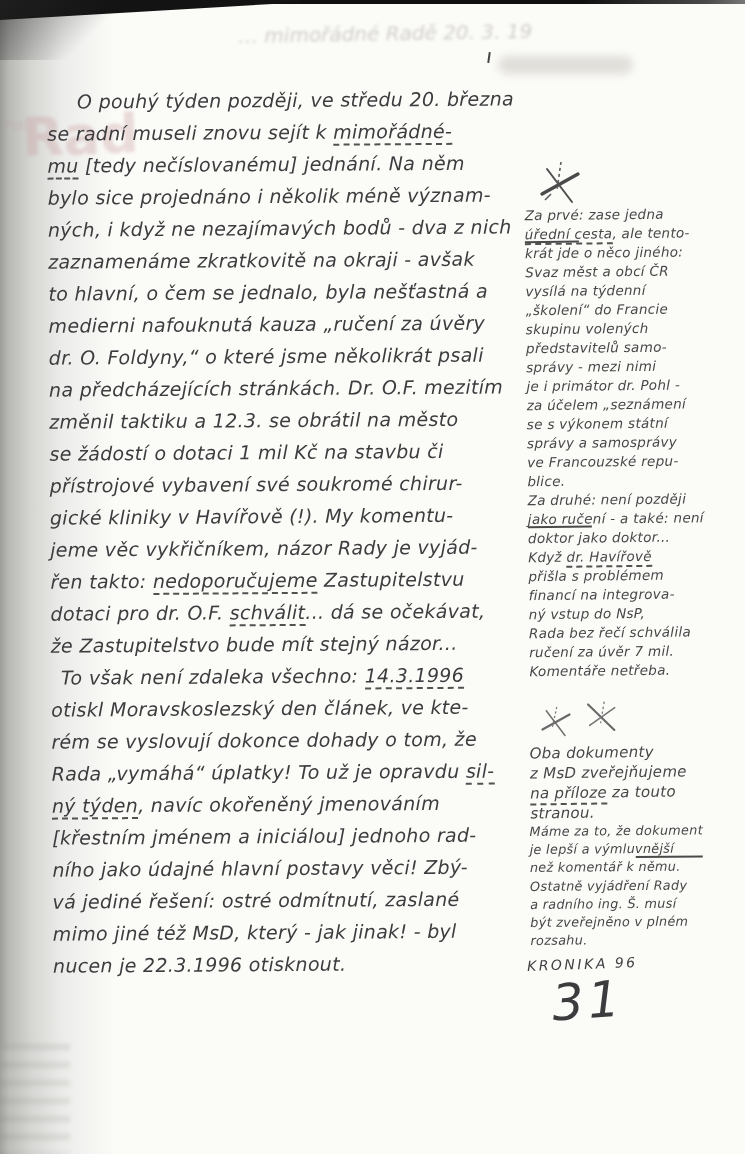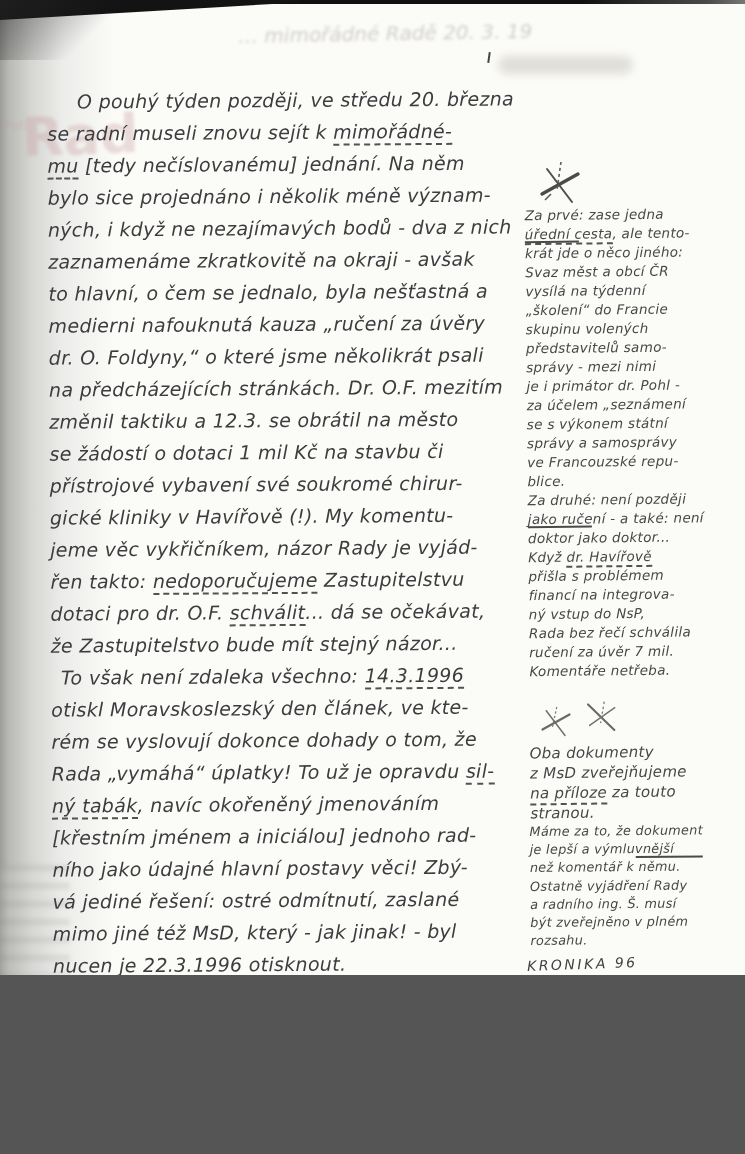--- a/index.html
+++ b/index.html
@@ -1,17 +1,17 @@
 <!DOCTYPE html>
 <html><head>
 <meta charset="utf-8">
 <style>
   html,body{margin:0;padding:0;background:#555;}
   .page{
-    position:relative;width:745px;height:975px;overflow:hidden;
+    position:relative;width:745px;height:1154px;overflow:hidden;
     background:#fbfbf8;
     font-family:"DejaVu Sans",sans-serif;
   }
   
   .binding{position:absolute;left:0;top:0;bottom:0;width:115px;
     background:linear-gradient(to right,#9c9c99 0px,#b9b9b6 9px,#d6d6d3 32px,#ececea 62px,rgba(251,251,248,0) 115px);}
   .top-edge{position:absolute;top:0;left:0;width:745px;height:4px;
     background:linear-gradient(to right,#101010 0 78%,#4a4a4a 95%,#777);}
   .top-wedge{position:absolute;top:0;left:0;width:300px;height:20px;background:#131313;
     clip-path:polygon(0 0,100% 0,100% 12%,0 100%);}
@@ -85,21 +85,21 @@
       <div class="tline"><span>přístrojové vybavení své soukromé chirur-</span></div>
       <div class="tline"><span>gické kliniky v Havířově (!). My komentu-</span></div>
       <div class="tline"><span>jeme věc vykřičníkem, názor Rady je vyjád-</span></div>
       <div class="tline"><span>řen takto: </span><span class="u-dash">nedoporučujeme</span><span> Zastupitelstvu</span></div>
       <div class="tline"><span>dotaci pro dr. O.F. </span><span class="u-dash">schválit</span><span>... dá se očekávat,</span></div>
       <div class="tline"><span>že Zastupitelstvo bude mít stejný názor...</span></div>
       <div class="tline" style="text-indent: 10px;"><span>To však není zdaleka všechno: </span><span class="u-dash">14.3.1996</span></div>
       <div class="tline"><span>otiskl Moravskoslezský den článek, ve kte-</span></div>
       <div class="tline"><span>rém se vyslovují dokonce dohady o tom, že</span></div>
       <div class="tline"><span>Rada „vymáhá“ úplatky! To už je opravdu </span><span class="u-dash">sil-</span></div>
-      <div class="tline"><span class="u-dash">ný tabák</span><span>, navíc okořeněný jmenováním</span></div>
+      <div class="tline"><span class="u-dash">ný týden</span><span>, navíc okořeněný jmenováním</span></div>
       <div class="tline"><span>[křestním jménem a iniciálou] jednoho rad-</span></div>
       <div class="tline"><span>ního jako údajné hlavní postavy věci! Zbý-</span></div>
       <div class="tline"><span>vá jediné řešení: ostré odmítnutí, zaslané</span></div>
       <div class="tline"><span>mimo jiné též MsD, který - jak jinak! - byl</span></div>
       <div class="tline"><span>nucen je 22.3.1996 otisknout.</span></div>
     </div>
 
   <svg class="star" style="left:539px;top:160px;" width="42" height="48" viewBox="0 0 42 48">
     <path d="M3 34 L39 14" stroke="#4a4a4a" stroke-width="3.4" fill="none" stroke-linecap="round"></path>
     <path d="M22 2 L18 30" stroke="#5a5a5a" stroke-width="1.6" fill="none" stroke-dasharray="3 3"></path>

